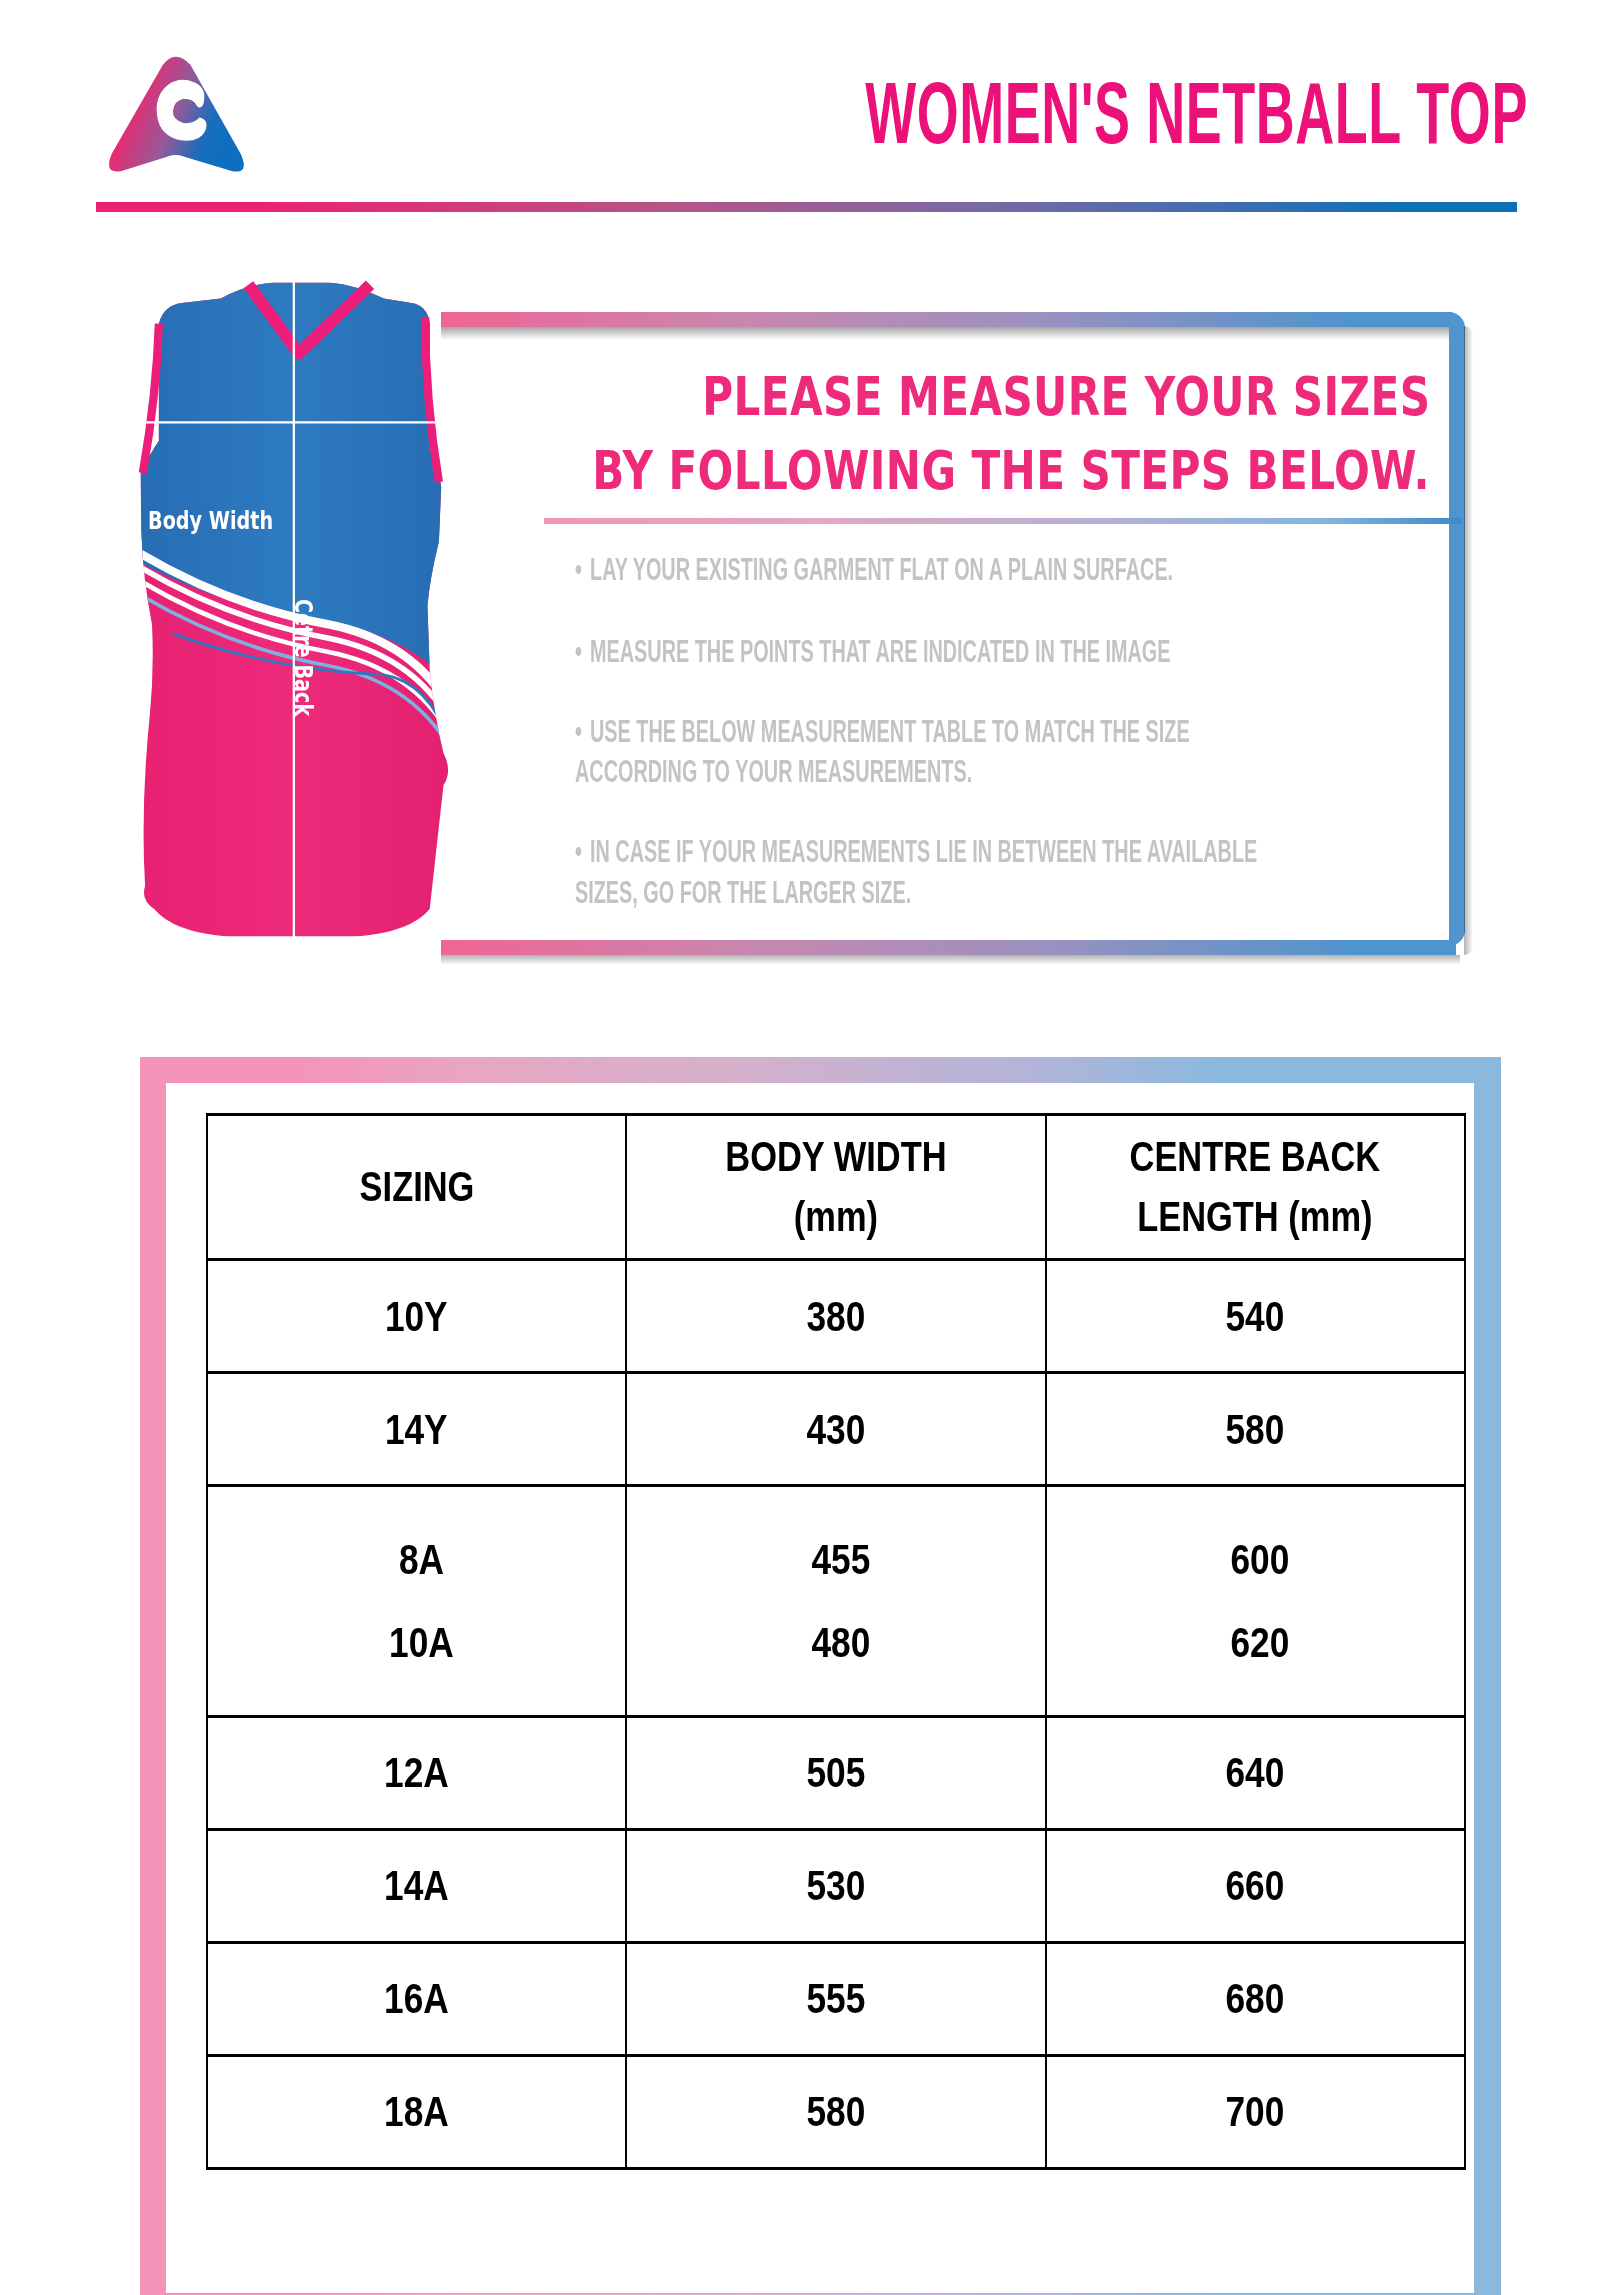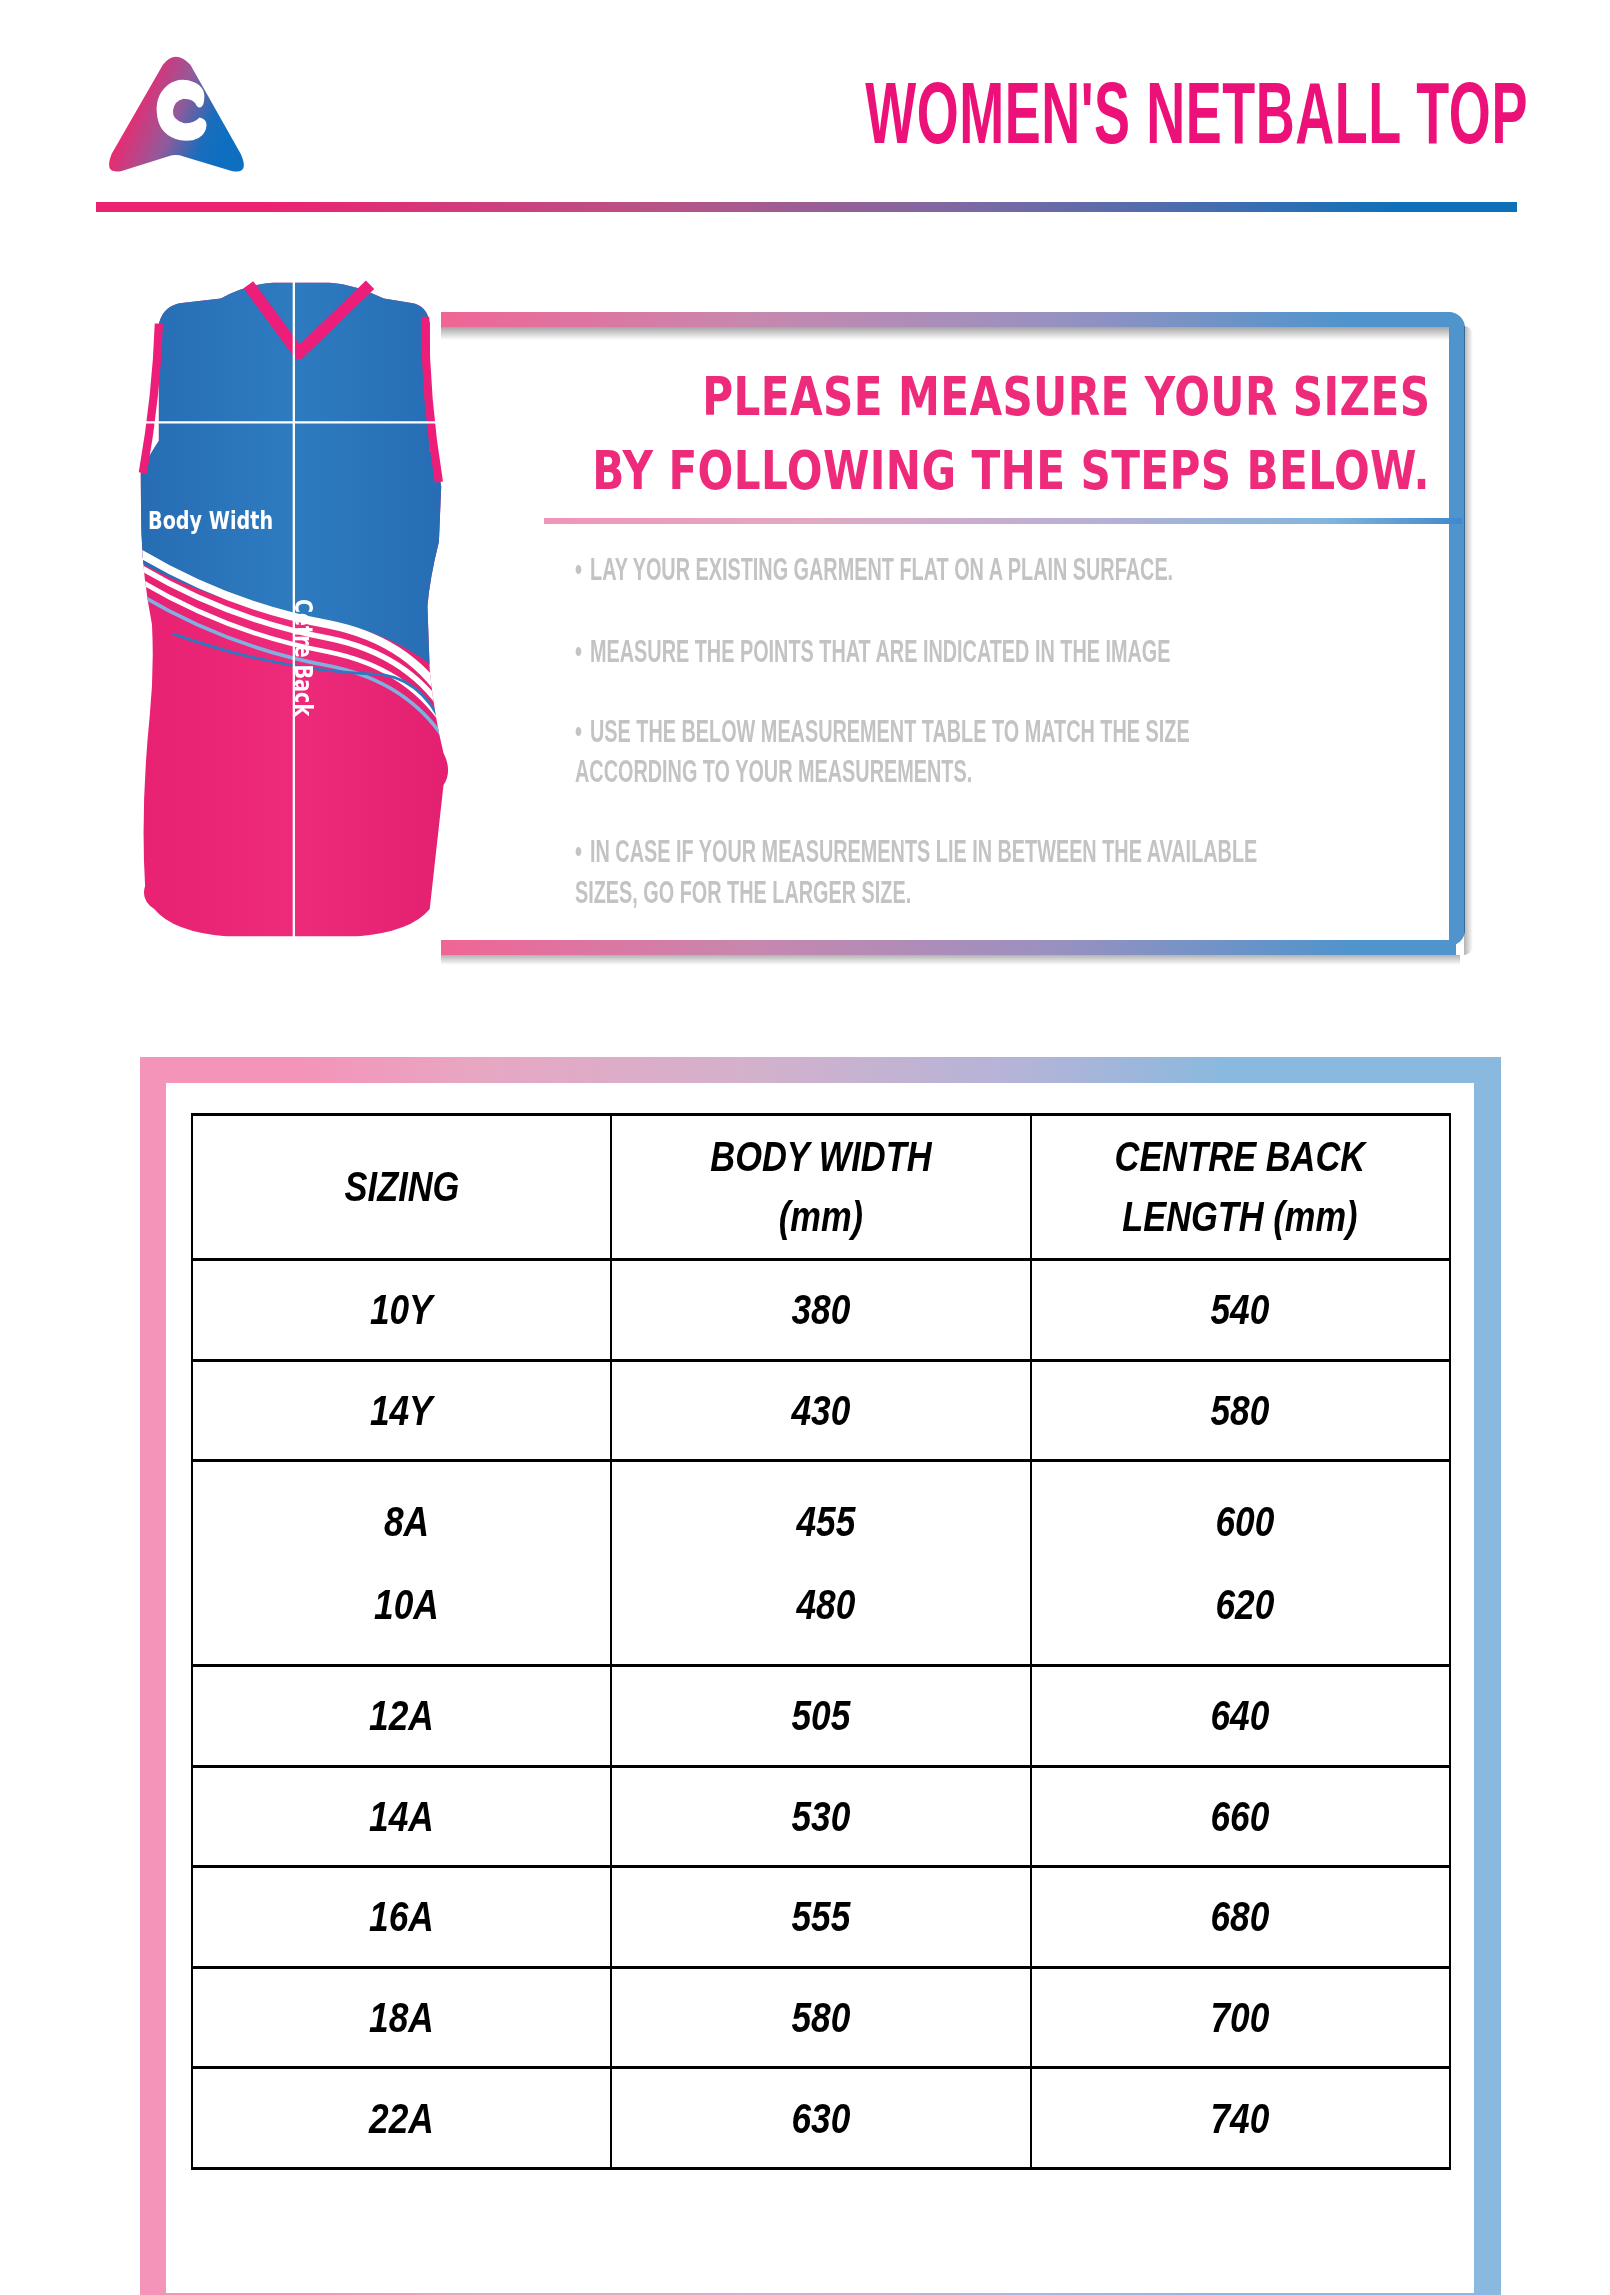--- a/index.html
+++ b/index.html
@@ -54,23 +54,23 @@
   .step { position: absolute; left: 0; white-space: nowrap;
           transform: scaleX(0.62); transform-origin: left top; }
   .step .bullet { margin-right: 13px; }
 
   
   .table-frame { position: absolute; left: 140px; top: 1057px; width: 1361px; height: 1274px;
                  background: linear-gradient(90deg, #f494b9 0%, #f494b9 12%, #e7a7c3 25%, #d3b1cc 45%, #b3b4d8 65%, #89b9de 80%, #89b9de 100%); }
   .table-frame-inner { position: absolute; left: 166px; top: 1083px; width: 1308px; height: 1210px;
                        background: #ffffff; }
 
-  table.sizes { position: absolute; left: 191px; top: 1113px; width: 1260px; height: 1057px;
+  table.sizes { position: absolute; left: 206px; top: 1113px; width: 1260px; height: 1057px;
                 border-collapse: collapse; table-layout: fixed;
-                font-family: "Liberation Sans", sans-serif; font-weight: bold; color: #000; font-style: italic; }
+                font-family: "Liberation Sans", sans-serif; font-weight: bold; color: #000; }
   table.sizes th, table.sizes td { border-left: 2.3px solid #000; border-right: 2.3px solid #000;
                 text-align: center; vertical-align: middle; padding: 0; }
   table.sizes th { font-size: 42px; line-height: 60px; height: 142px;
                    border-top: 3.7px solid #000; border-bottom: 3.7px solid #000; }
   table.sizes td { font-size: 43px; height: 80px; border-bottom: 3.7px solid #000; margin-left: 36px; }
   table.sizes td.tall { height: 163px; padding-left: 9px; }
   .cell-inner { display: inline-block; transform: scaleX(0.82); }
   .stack-line { display: block; line-height: 83px; }
   col.c1, col.c2, col.c3 { width: 33.33%; }
 </style>
@@ -240,20 +240,15 @@
     <tr>
       <td><span class="cell-inner">16A</span></td>
       <td><span class="cell-inner">555</span></td>
       <td><span class="cell-inner">680</span></td>
     </tr>
     <tr>
       <td><span class="cell-inner">18A</span></td>
       <td><span class="cell-inner">580</span></td>
       <td><span class="cell-inner">700</span></td>
     </tr>
-    <tr>
-      <td><span class="cell-inner">22A</span></td>
-      <td><span class="cell-inner">630</span></td>
-      <td><span class="cell-inner">740</span></td>
-    </tr>
   </tbody>
 </table>
 
 
 </body></html>

